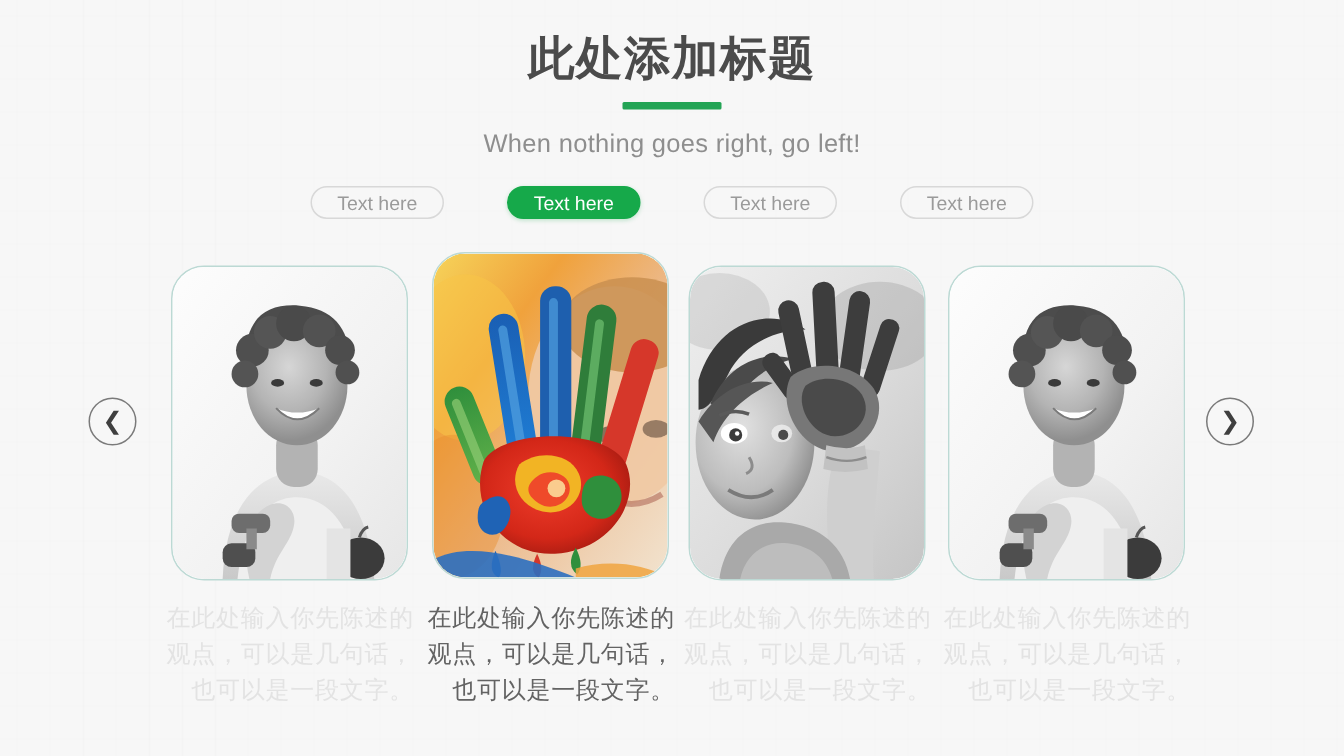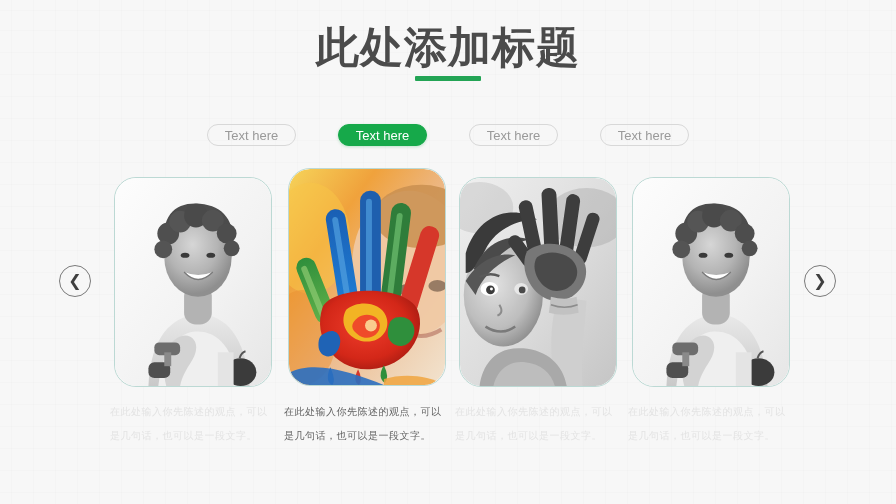--- a/index.html
+++ b/index.html
@@ -27,23 +27,23 @@
 
   
   .header {
     position: absolute;
     top: 0;
     left: 0;
     right: 0;
     text-align: center;
   }
   .title {
-    margin: 8px;
+    margin: 0;
     padding-top: 19px;
-    font-size: 43px;
+    font-size: 31px;
     line-height: 40px;
     font-weight: bold;
     color: #4b4b4b;
     letter-spacing: 1px;
     font-family: "DejaVu Sans", "Liberation Sans", sans-serif;
   }
   .title-underline {
     width: 66px;
     height: 5px;
     margin: 9px auto 0 auto;
@@ -118,23 +118,23 @@
     border-radius: 21px;
   }
   .card-media svg {
     display: block;
     width: 100%;
     height: 100%;
   }
 
   .caption {
     position: absolute;
-    font-size: 10px;
+    font-size: 16px;
     line-height: 24px;
-    text-align: left;
+    text-align: right;
     color: #b9b9b9;
     letter-spacing: 0.5px;
     font-family: "DejaVu Sans", "Liberation Sans", sans-serif;
   }
   .caption.dim {
     color: #e3e3e3;
   }
   .caption.strong {
     color: #636363;
   }
@@ -180,20 +180,21 @@
   }
 </style>
 </head>
 <body>
 
 <div class="slide">
 
   <div class="header">
     <h1 class="title">此处添加标题</h1>
     <div class="title-underline"></div>
+    <p class="subtitle">When nothing goes right, go left!</p>
   </div>
 
   <div class="pill-row">
     <div class="pill inactive">Text here</div>
     <div class="pill active">Text here</div>
     <div class="pill inactive">Text here</div>
     <div class="pill inactive">Text here</div>
   </div>
 
   <div class="carousel">

